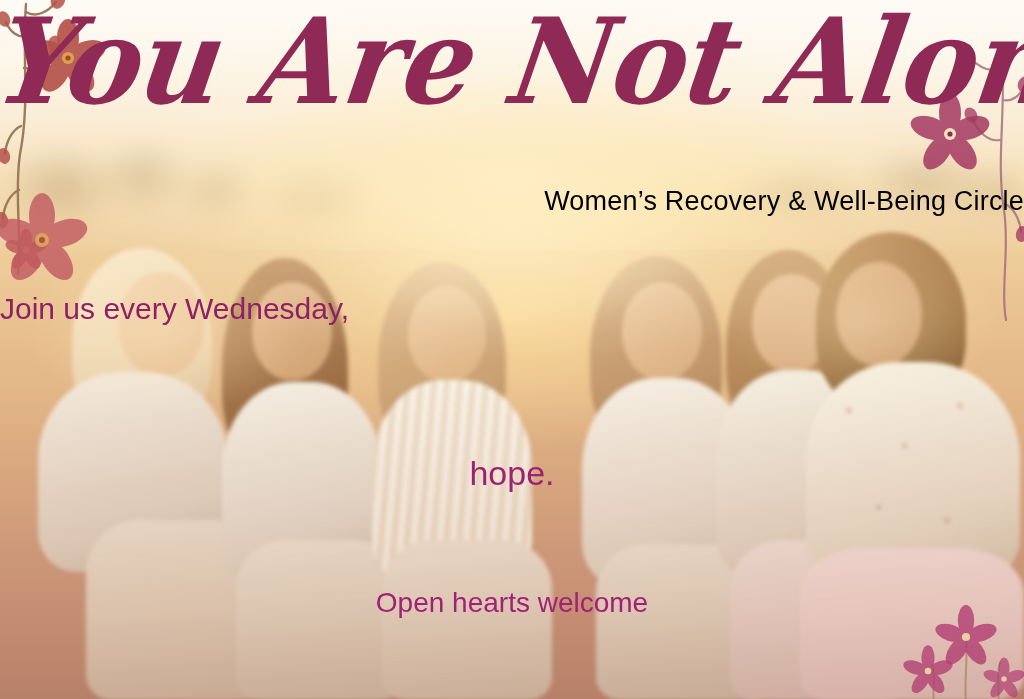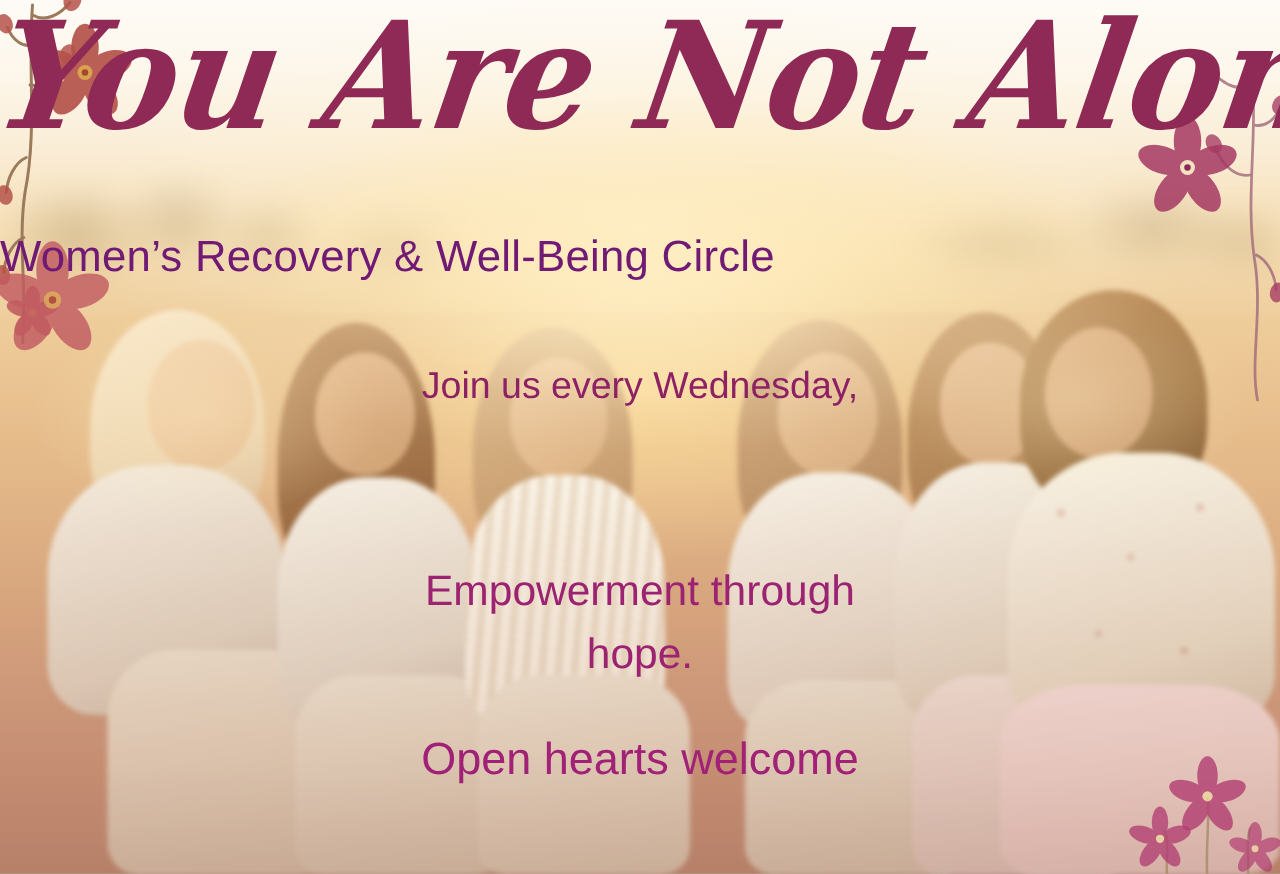--- a/index.html
+++ b/index.html
@@ -88,46 +88,46 @@
     font-weight:700;
     font-size:112px;
     line-height:1.0;
     color:#8E2A55;
     letter-spacing:-1px;
     transform:skewX(-9deg) scaleY(1.06);
     white-space:nowrap;
   }
   .subtitle{
     position:absolute;left:0;right:0;top:186px;
-    text-align:left;
-    font-size:35px;
+    text-align:right;
+    font-size:27px;
     font-weight:400;
-    color:#701a75;
+    color:#000000;
     letter-spacing:.2px;
   }
   .schedule{
     position:absolute;left:0;right:0;top:288px;
-    text-align:center;
+    text-align:left;
     font-size:30px;
     line-height:1.42;
     color:#8E2164;
     font-weight:400;
   }
   .tagline{
     position:absolute;left:0;right:0;top:448px;
     text-align:center;
     font-size:34px;
     line-height:1.48;
     color:#9C2272;
     font-weight:400;
   }
   .closing{
     position:absolute;left:0;right:0;top:588px;
     text-align:center;
-    font-size:36px;
+    font-size:28px;
     line-height:1.08;
     color:#A02176;
     font-weight:400;
   }
   .closing div{margin:0;}
 </style>
 </head>
 <body>
 
 <div class="poster">
@@ -313,21 +313,20 @@
 
   <div class="title">You Are Not Alone</div>
 
   <div class="subtitle">Women’s Recovery &amp; Well-Being Circle</div>
 
   <div class="schedule">
     <div>Join us every Wednesday,</div>
   </div>
 
   <div class="tagline">
-    <div>Empowerment through</div>
     <div>hope.</div>
   </div>
 
   <div class="closing">
     <div>Open hearts welcome</div>
   </div>
 
 </div>
 
 </body></html>

